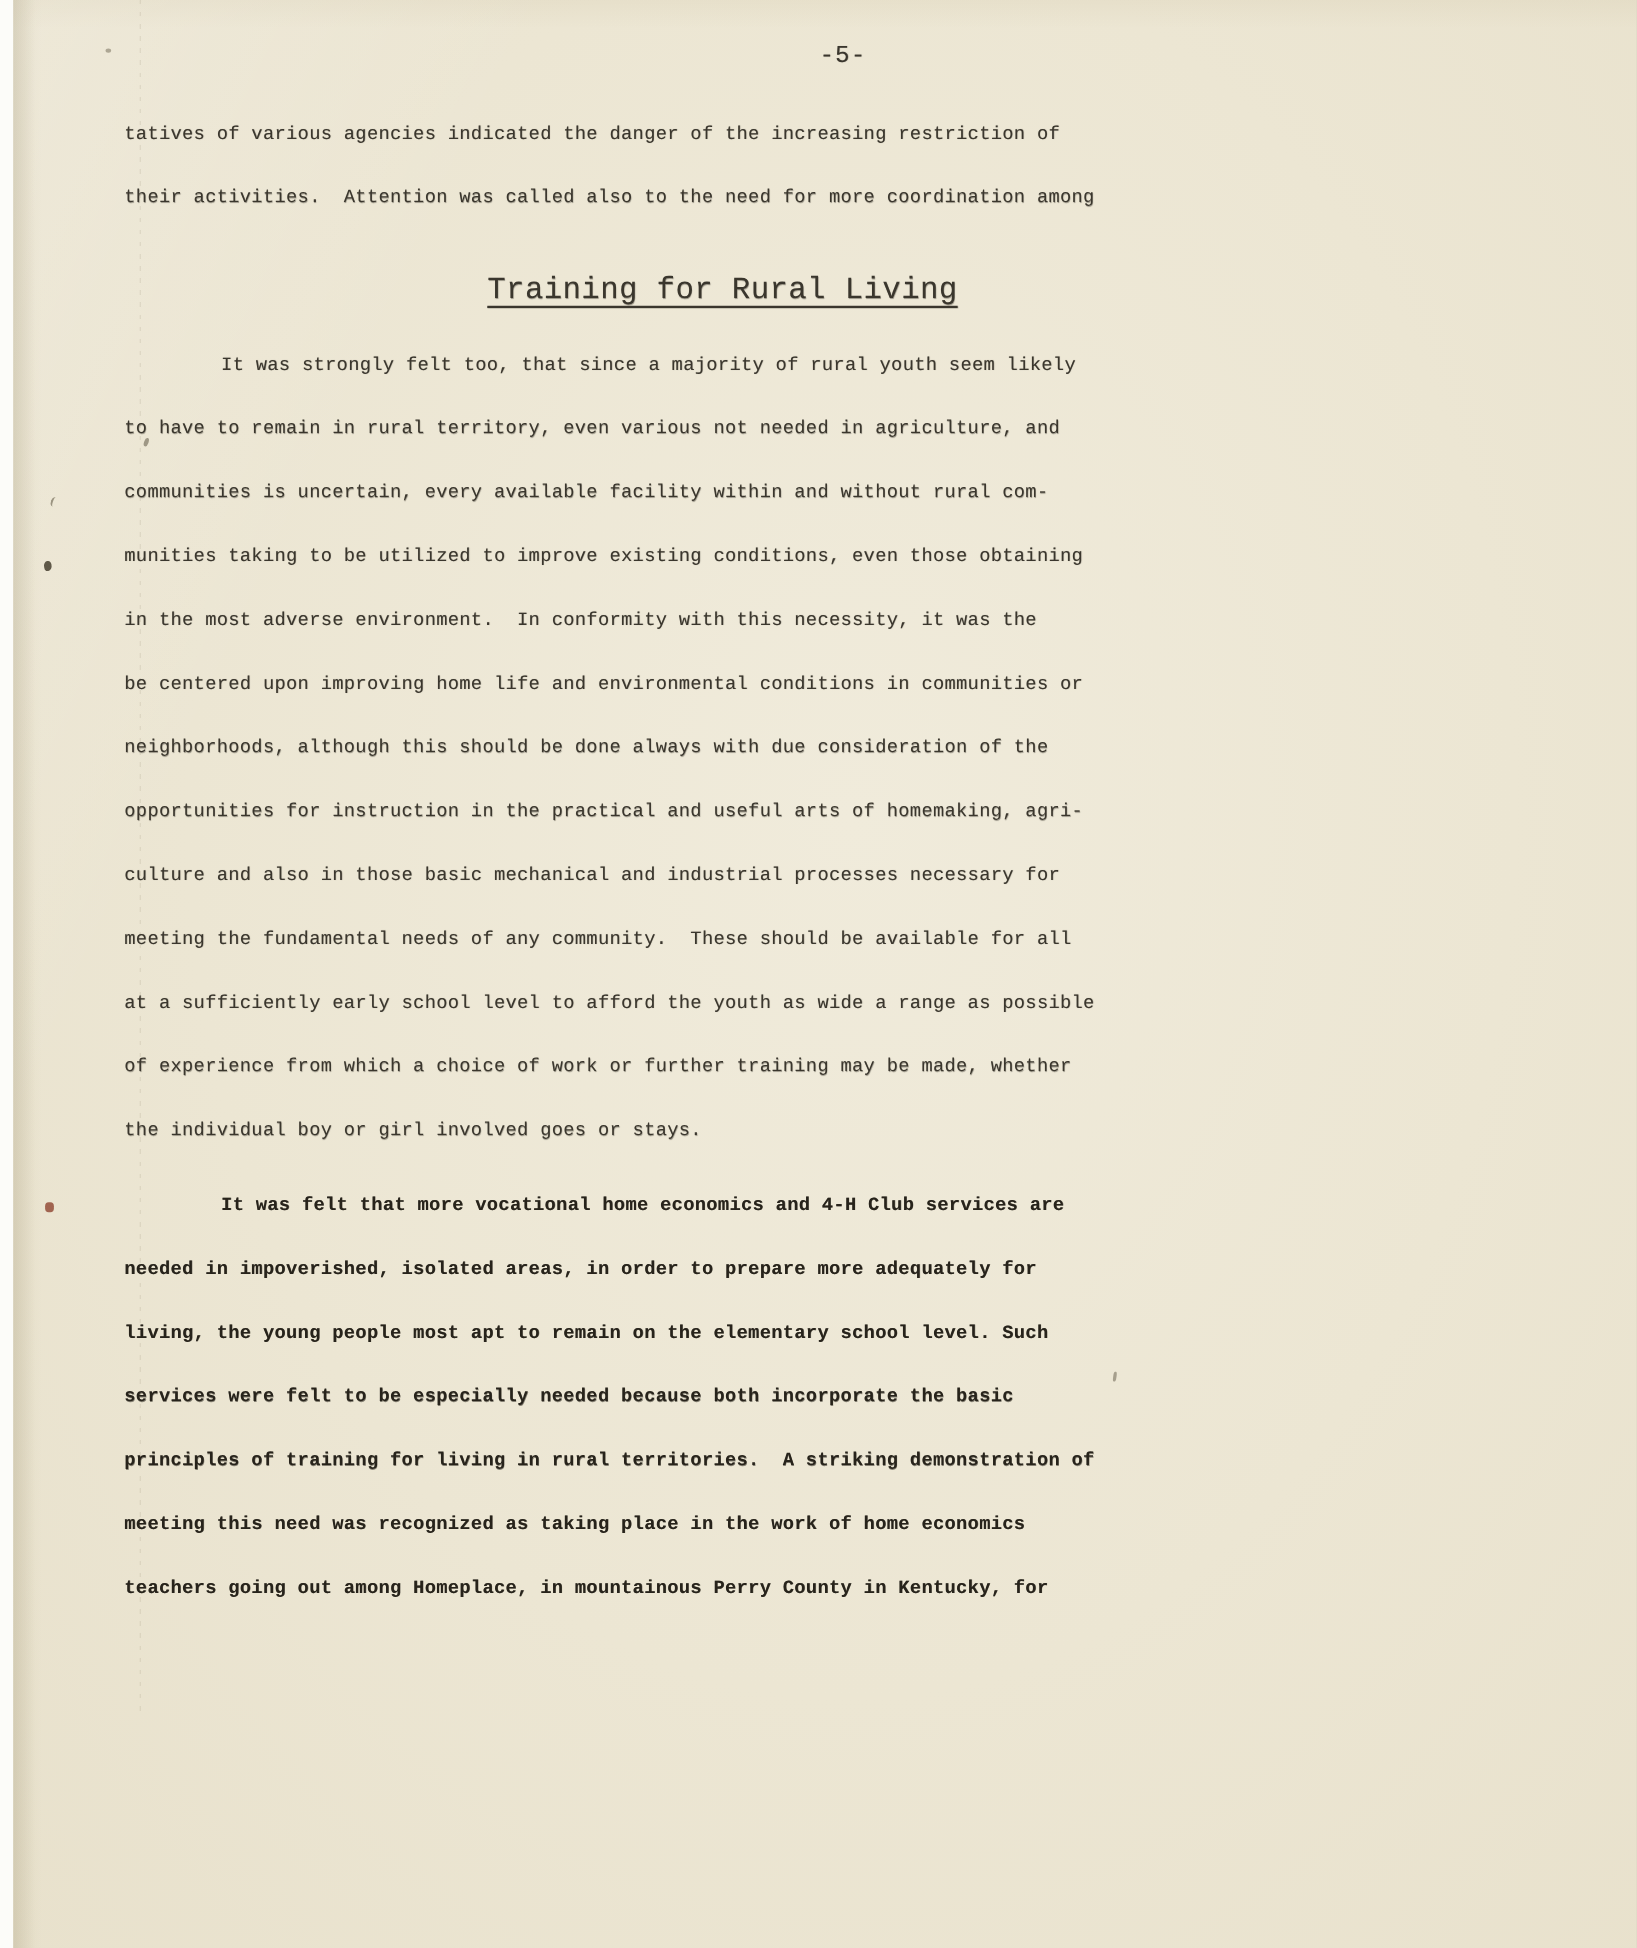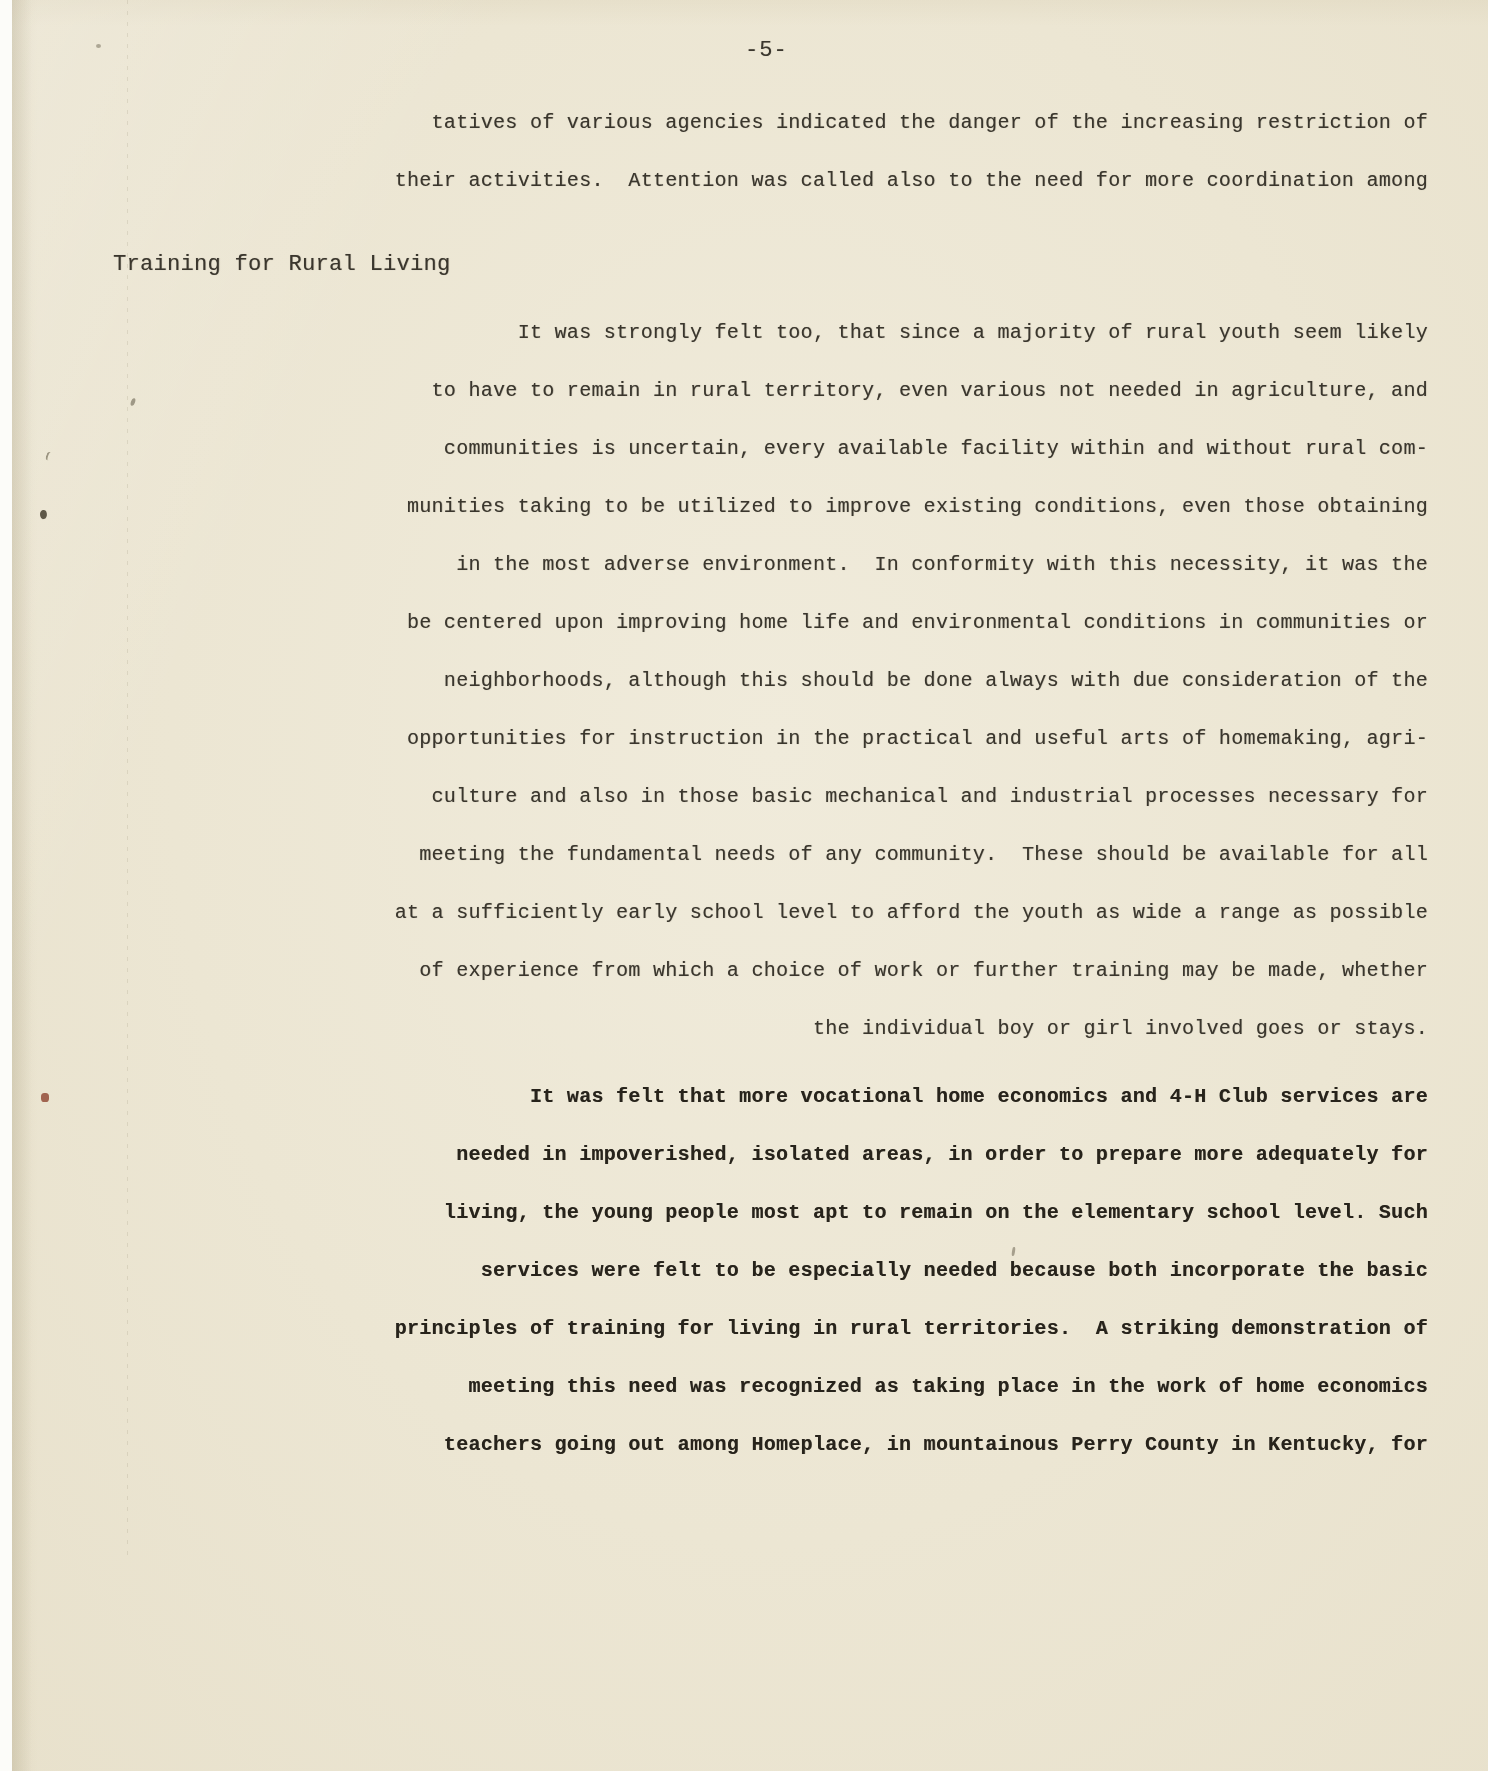--- a/index.html
+++ b/index.html
@@ -47,41 +47,42 @@
   }
   .content {
     position: relative;
     padding: 0 60px 0 113px;
     color: #3a362d;
   }
   .line {
     height: 58px;
     line-height: 58px;
     white-space: pre;
-    font-size: 20px;
+    font-size: 17px;
     letter-spacing: 0.3px;
     text-shadow: 0.4px 0.4px 0.7px rgba(58,54,45,0.45);
-    text-align: right;
   }
   .page-number {
     margin-top: 36px;
     margin-left: 632px;
     height: 30px;
     line-height: 30px;
     font-size: 22px;
     letter-spacing: 1px;
     width: fit-content;
     text-shadow: 0.4px 0.4px 0.7px rgba(58,54,45,0.45);
   }
   .intro-para { margin-top: 28px; }
   .heading-row { margin-top: 26px; height: 58px; line-height: 58px; }
   .section-heading {
     display: inline-block;
-    font-size: 22px;
+    margin-left: 330px;
+    font-size: 28px;
     letter-spacing: 0.3px;
+    text-decoration: underline;
     text-underline-offset: 7px;
     text-decoration-thickness: 1.5px;
     text-shadow: 0.4px 0.4px 0.7px rgba(58,54,45,0.45);
   }
   .body-para { margin-top: 10px; }
   .body-para .line:first-child { text-indent: 88px; }
   .para-two {
     color: #27231b;
     font-weight: bold;
   }

